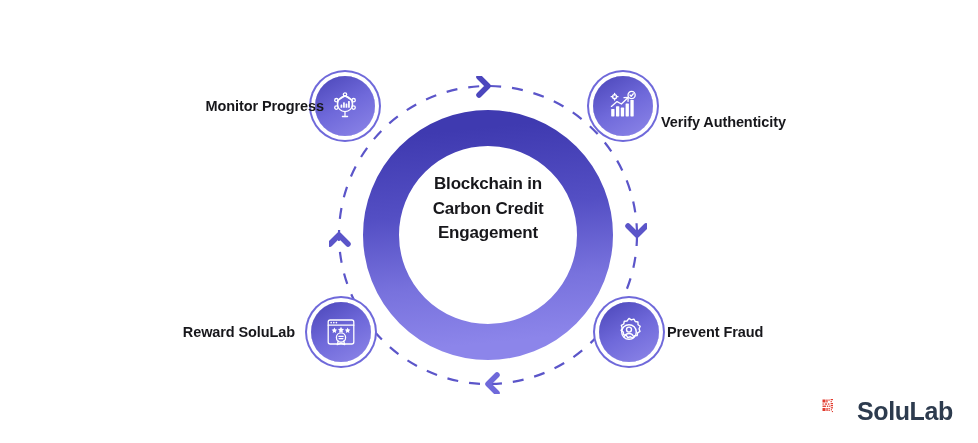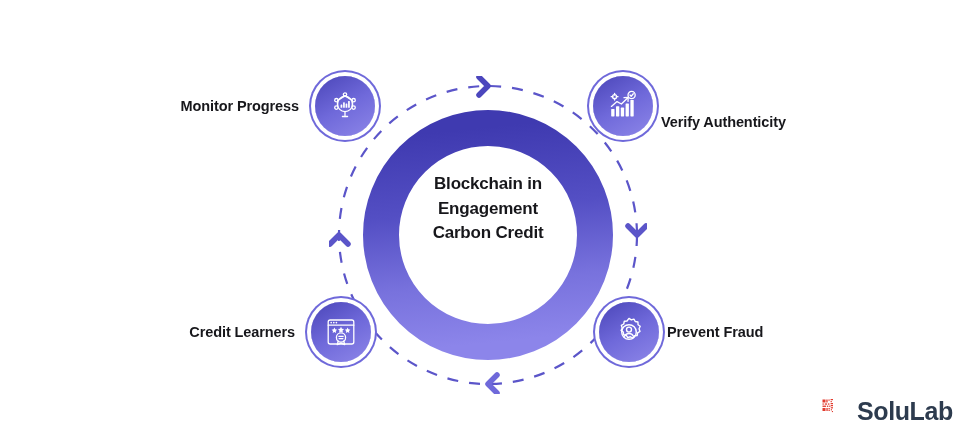--- a/index.html
+++ b/index.html
@@ -78,21 +78,21 @@
 
   
   .label {
     position: absolute;
     font-size: 14.5px;
     font-weight: bold;
     color: #17171b;
     white-space: nowrap;
     letter-spacing: -0.1px;
   }
-  .label-tl { right: 679px; top: 98px; }
+  .label-tl { right: 654px; top: 98px; }
   .label-tr { left: 661px; top: 114px; }
   .label-bl { right: 683px; top: 324px; }
   .label-br { left: 667px; top: 324px; text-align: right; }
 
   
   .brand {
     position: absolute;
     left: 822px;
     top: 398px;
     display: flex;
@@ -133,22 +133,22 @@
           <stop offset="0%" stop-color="#3f3ab0"></stop>
           <stop offset="38%" stop-color="#544fc4"></stop>
           <stop offset="72%" stop-color="#7872dd"></stop>
           <stop offset="100%" stop-color="#8c85ea"></stop>
         </linearGradient>
       </defs>
       <circle cx="125" cy="125" r="107" fill="none" stroke="url(#ringGrad)" stroke-width="36"></circle>
     </svg>
     <div class="center-text">
       <div>Blockchain in</div>
+      <div>Carbon Credit</div>
       <div>Engagement</div>
-      <div>Carbon Credit</div>
     </div>
   </div>
 
   <div class="node node-tl">
     <svg width="34" height="34" viewBox="0 0 34 34">
       <g fill="none" stroke="#ffffff" stroke-width="1.3" stroke-linecap="round" stroke-linejoin="round">
         <circle cx="17" cy="15" r="7.6"></circle>
         <path d="M17 22.6 L17 27.5"></path>
         <path d="M14.4 27.5 L19.6 27.5"></path>
         <path d="M9.6 11.7 L17 6.6 L24.4 11.7"></path>
@@ -205,21 +205,21 @@
         <path d="M17.0 11.8 l0.95 1.93 2.13 0.31 -1.54 1.5 0.36 2.12 -1.9 -1.0 -1.9 1.0 0.36 -2.12 -1.54 -1.5 2.13 -0.31 z"></path>
         <path d="M23.6 12.6 l0.85 1.75 1.93 0.28 -1.39 1.36 0.33 1.92 -1.72 -0.91 -1.72 0.91 0.33 -1.92 -1.39 -1.36 1.93 -0.28 z"></path>
       </g>
       <g fill="none" stroke="#ffffff" stroke-width="1.3" stroke-linejoin="round" stroke-linecap="round">
         <circle cx="17.0" cy="22.5" r="4.6"></circle>
         <path d="M14.3 26.0 L13.2 29.6 L17.0 28.1 L20.8 29.6 L19.7 26.0"></path>
         <path d="M14.9 21.4 L19.1 21.4 M15.1 23.6 L18.9 23.6"></path>
       </g>
     </svg>
   </div>
-  <div class="label label-bl">Credit Learners</div>
+  <div class="label label-bl">Reward SoluLab</div>
 
   <div class="node node-br">
     <svg width="34" height="34" viewBox="0 0 34 34">
       <g fill="none" stroke="#ffffff" stroke-width="1.4" stroke-linejoin="round" stroke-linecap="round">
         <path d="M17 3.4
                  l2.3 1.55 2.6 -0.85 1.35 2.4 2.7 0.45 0.1 2.75 2.2 1.6 -1.2 2.48 0.95 2.6 -2.35 1.42 -0.5 2.7 -2.73 0.3 -1.65 2.2 -2.45 -1.25 -2.58 0.9 -1.45 -2.35 -2.7 -0.55 -0.25 -2.73 -2.25 -1.55 1.15 -2.5 -0.9 -2.6 2.38 -1.38 0.55 -2.7 2.72 -0.25 z"></path>
         <circle cx="17" cy="17" r="7.3"></circle>
         <circle cx="17" cy="14.6" r="2.5"></circle>
         <path d="M12.6 21.3 a4.9 4.9 0 0 1 8.8 0"></path>
       </g>

